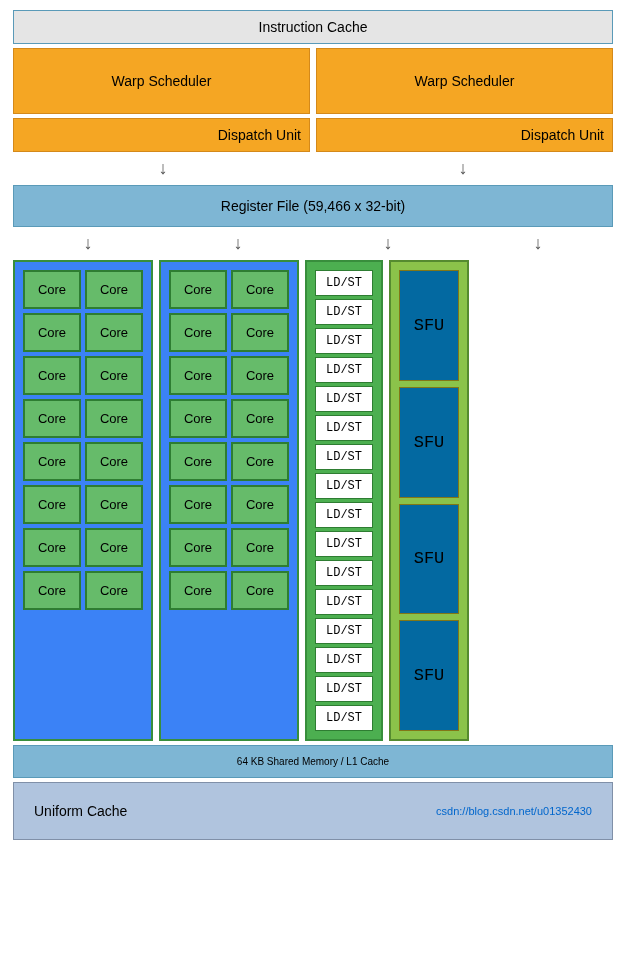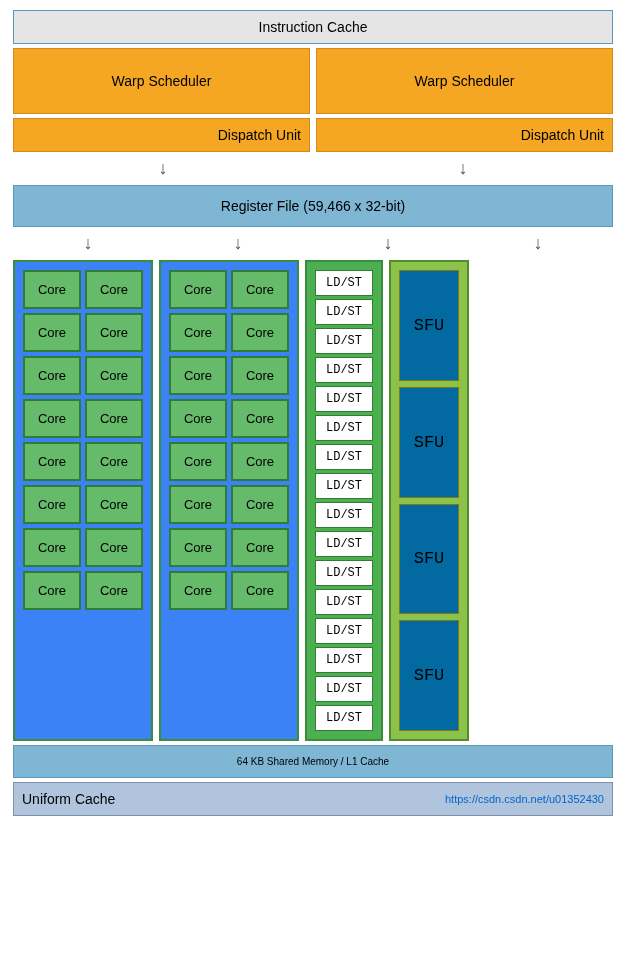--- a/index.html
+++ b/index.html
@@ -181,21 +181,21 @@
       text-align: center;
       padding: 10px;
       font-size: 10px;
       width: 100%;
     }
 
     .uniform-cache {
       background: #b0c4de;
       border: 1px solid #8090a8;
       text-align: center;
-      padding: 8px;
+      padding: 20px;
       font-size: 14px;
       width: 100%;
       display: flex;
       justify-content: space-between;
       align-items: center;
     }
 
     .watermark {
       font-size: 11px;
       color: #0066cc;
@@ -330,16 +330,16 @@
         <div class="sfu-cell">SFU</div>
       </div>
 
   </div>
 
 
   <div class="shared-memory">64 KB Shared Memory / L1 Cache</div>
 
   <div class="uniform-cache">
     <span>Uniform Cache</span>
-    <span class="watermark">https://csdn.csdn.net/u01352430</span>
+    <span class="watermark">csdn://blog.csdn.net/u01352430</span>
   </div>
 
 </div>
 
 </body></html>

